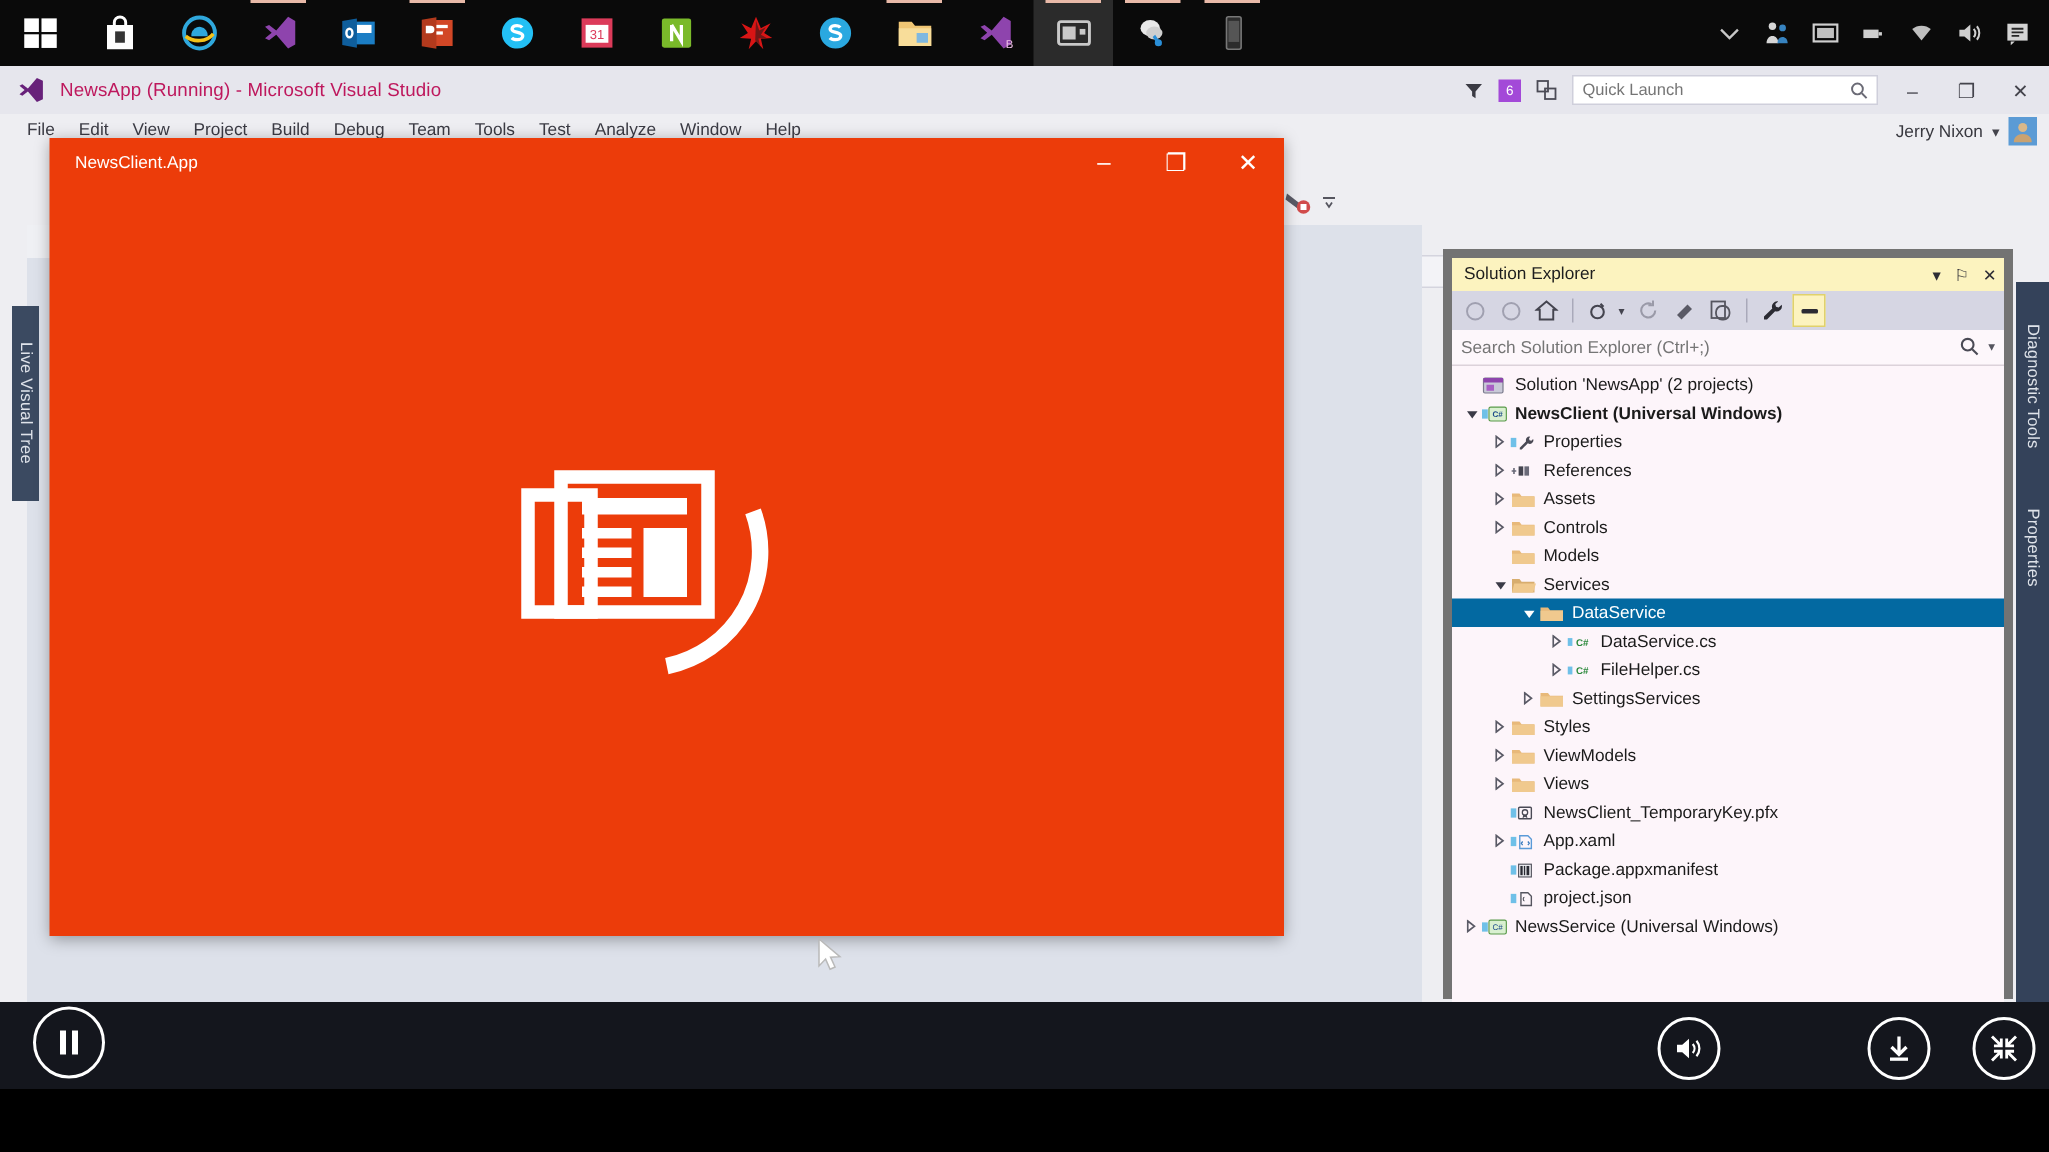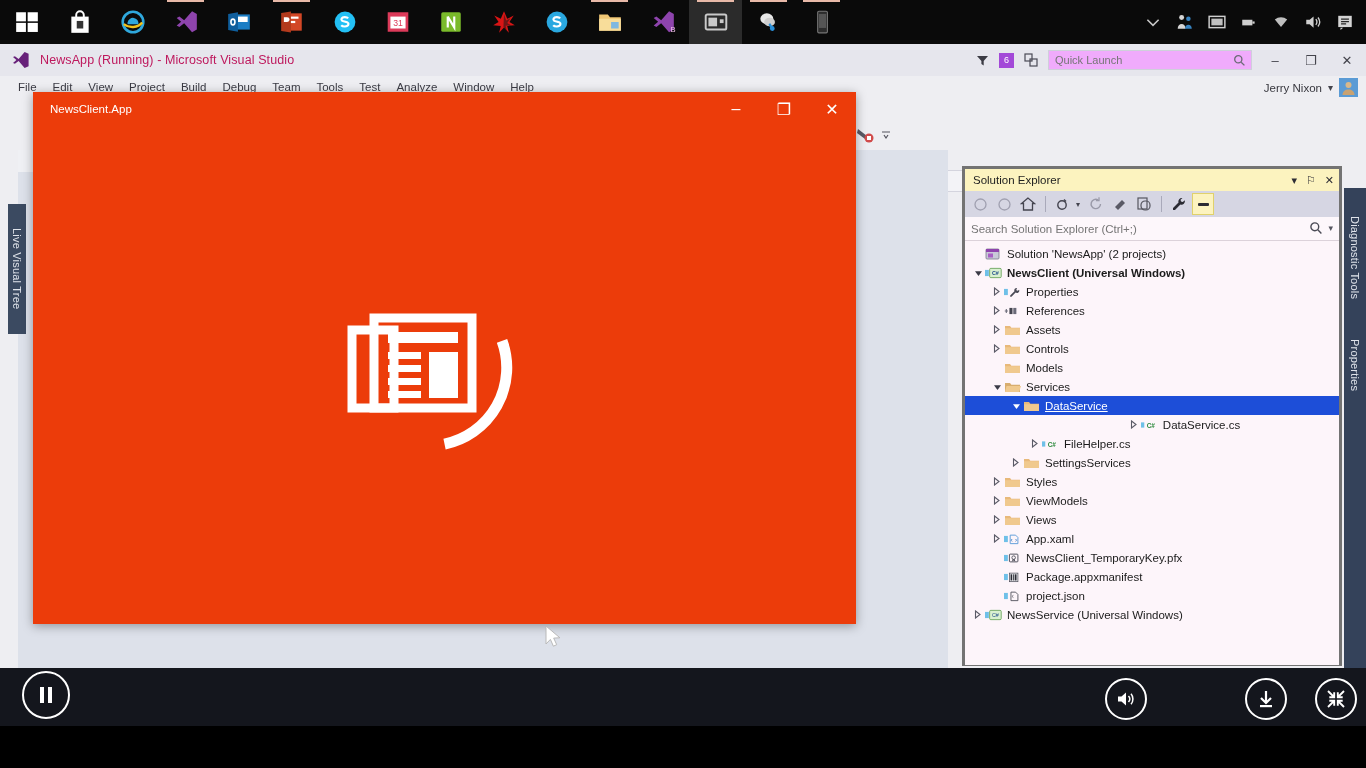--- a/index.html
+++ b/index.html
@@ -45,21 +45,21 @@
   .vs-logo { width: 20px; height: 18px; margin-right: 10px; }
   .vs-title-text {
     font-size: 12.5px; color: #be185d; letter-spacing: .1px;
   }
   .vs-title-right {
     position: absolute; right: 6px; top: 0; height: 32px;
     display: flex; align-items: center; gap: 10px;
   }
   .ql-wrap {
     position: relative; width: 204px; height: 20px;
-    background: #f0abfc; border: 1px solid #cfcfdb;
+    background: #ffffff; border: 1px solid #cfcfdb;
     display: flex; align-items: center; padding: 0 6px;
   }
   .ql-wrap input {
     border: 0; outline: 0; background: transparent; width: 170px;
     font-size: 11px; color: #6a6a75; font-family: "Liberation Sans", sans-serif;
   }
   .ql-mag { position: absolute; right: 5px; top: 3px; }
   .winbtn {
     width: 26px; height: 24px; display: flex; align-items: center;
     justify-content: center; color: #44444c; font-size: 13px;
@@ -118,21 +118,21 @@
     background: #dde1ea;
   }
   .doc-tabstrip {
     position: absolute; left: 18px; top: 106px; width: 110px; height: 22px;
     background: #eff0f4;
   }
 
   
   .solexp {
     position: absolute; left: 962px; top: 122px; width: 380px; height: 500px;
-    background: #f7eff5; border: 3px solid #737373;
+    background: #f7eff5; border: 6px solid #737373;
   }
   .se-head {
     height: 22px; background: #fcf3bf; display: flex; align-items: center;
     padding: 0 6px 0 8px; position: relative;
   }
   .se-title { font-size: 11.5px; color: #1e1e1e; }
   .se-head-btns {
     position: absolute; right: 5px; top: 0; height: 22px;
     display: flex; align-items: center; gap: 9px; color: #2d2d35; font-size: 11px;
   }
@@ -158,21 +158,21 @@
     position: absolute; right: 6px; top: 4px; display: flex;
     align-items: center; gap: 5px;
   }
   .se-tree {
     height: 424px; background: #fdf5fa; padding-top: 3px; overflow: hidden;
   }
   .tnode {
     height: 19px; display: flex; align-items: center; font-size: 11.5px;
     color: #1b1b1b; white-space: nowrap;
   }
-  .tnode.sel { background: #1d4ed8; color: #fff; text-decoration: underline; }
+  .tnode.sel { background: #0369a1; color: #fff; }
   .tnode.bold { font-weight: bold; }
   .tw { width: 14px; display: flex; align-items: center; justify-content: center; flex: none; }
   .tico { width: 17px; margin-right: 5px; flex: none; display: flex; align-items: center; }
 
   
   .appwin {
     position: absolute; left: 33px; top: 92px; width: 823px; height: 532px;
     background: #ec3c0a; box-shadow: 0 2px 10px rgba(0,0,0,.35);
   }
   .appwin-title {
@@ -643,21 +643,21 @@
               </svg>
             </div>
             <div class="tico">
               <svg width="17" height="14" viewBox="0 0 17 14">
                 <path d="M1 3h5l1.4 1.8H16V12H1z" fill="#e8b97a"></path>
                 <path d="M1 5.2h15V12H1z" fill="#f0c98e"></path>
               </svg>
             </div>
             <span>DataService</span>
           </div>
-          <div class="tnode" style="padding-left: 63px; justify-content: center;">
+          <div class="tnode" style="padding-left: 63px;">
             <div class="tw">
               <svg width="8" height="9" viewBox="0 0 8 9">
                 <path d="M1.5 1l4.5 3.5L1.5 8z" fill="none" stroke="#5a5a66" stroke-width="1.1"></path>
               </svg>
             </div>
             <div class="tico">
               <svg width="26" height="14" viewBox="0 0 26 14">
                 <rect x="0" y="3" width="5" height="8" fill="#6fc0e8"></rect>
                 <text x="15" y="11" font-size="10" text-anchor="middle" fill="#2d8a3d" font-family="sans-serif" font-weight="bold">C#</text>
               </svg>
@@ -726,47 +726,47 @@
                 <path d="M1.5 1l4.5 3.5L1.5 8z" fill="none" stroke="#5a5a66" stroke-width="1.1"></path>
               </svg>
             </div>
             <div class="tico">
               <svg width="17" height="14" viewBox="0 0 17 14">
                 <path d="M1 3h5l1.4 1.8H16V12H1z" fill="#e8b97a"></path>
                 <path d="M1 5.2h15V12H1z" fill="#f0c98e"></path>
               </svg>
             </div>
             <span>Views</span>
-          </div>
-          <div class="tnode" style="padding-left: 25px;">
-            <div class="tw">
-              <svg width="8" height="9" viewBox="0 0 8 9">
-                <path d="M1.5 1l4.5 3.5L1.5 8z" fill="none" stroke="#5a5a66" stroke-width="1.1"></path>
-              </svg>
-            </div>
-            <div class="tico">
-              <svg width="22" height="14" viewBox="0 0 22 14">
-                <rect x="0" y="3" width="5" height="8" fill="#6fc0e8"></rect>
-                <path d="M8 2h7l3 3v8H8z" fill="none" stroke="#5a9ad8" stroke-width="1.2"></path>
-                <path d="M10.5 7l-1.2 1.6 1.2 1.6M15 7l1.2 1.6L15 10.2" stroke="#3b7bbf" stroke-width="1.1" fill="none"></path>
-              </svg>
-            </div>
-            <span>App.xaml</span>
           </div>
           <div class="tnode" style="padding-left: 25px;">
             <div class="tw"></div>
             <div class="tico">
               <svg width="22" height="14" viewBox="0 0 22 14">
                 <rect x="0" y="3" width="5" height="8" fill="#6fc0e8"></rect>
                 <rect x="7" y="2" width="11" height="10" rx="1" fill="none" stroke="#4a4a55" stroke-width="1.2"></rect>
                 <circle cx="12.5" cy="6.5" r="2.3" fill="none" stroke="#4a4a55" stroke-width="1.1"></circle>
                 <path d="M11 8.5l-.6 3 2.1-1.2 2.1 1.2-.6-3" fill="#4a4a55"></path>
               </svg>
             </div>
             <span>NewsClient_TemporaryKey.pfx</span>
+          </div>
+          <div class="tnode" style="padding-left: 25px;">
+            <div class="tw">
+              <svg width="8" height="9" viewBox="0 0 8 9">
+                <path d="M1.5 1l4.5 3.5L1.5 8z" fill="none" stroke="#5a5a66" stroke-width="1.1"></path>
+              </svg>
+            </div>
+            <div class="tico">
+              <svg width="22" height="14" viewBox="0 0 22 14">
+                <rect x="0" y="3" width="5" height="8" fill="#6fc0e8"></rect>
+                <path d="M8 2h7l3 3v8H8z" fill="none" stroke="#5a9ad8" stroke-width="1.2"></path>
+                <path d="M10.5 7l-1.2 1.6 1.2 1.6M15 7l1.2 1.6L15 10.2" stroke="#3b7bbf" stroke-width="1.1" fill="none"></path>
+              </svg>
+            </div>
+            <span>App.xaml</span>
           </div>
           <div class="tnode" style="padding-left: 25px; align-items: center;">
             <div class="tw"></div>
             <div class="tico">
               <svg width="22" height="14" viewBox="0 0 22 14">
                 <rect x="0" y="3" width="5" height="8" fill="#6fc0e8"></rect>
                 <rect x="7" y="2" width="11" height="11" fill="#f0f0f4" stroke="#55555f" stroke-width="1"></rect>
                 <rect x="8.5" y="3.5" width="2" height="8" fill="#2a2a33"></rect>
                 <rect x="11.5" y="3.5" width="1.2" height="8" fill="#2a2a33"></rect>
                 <rect x="13.8" y="3.5" width="2.4" height="8" fill="#2a2a33"></rect>

